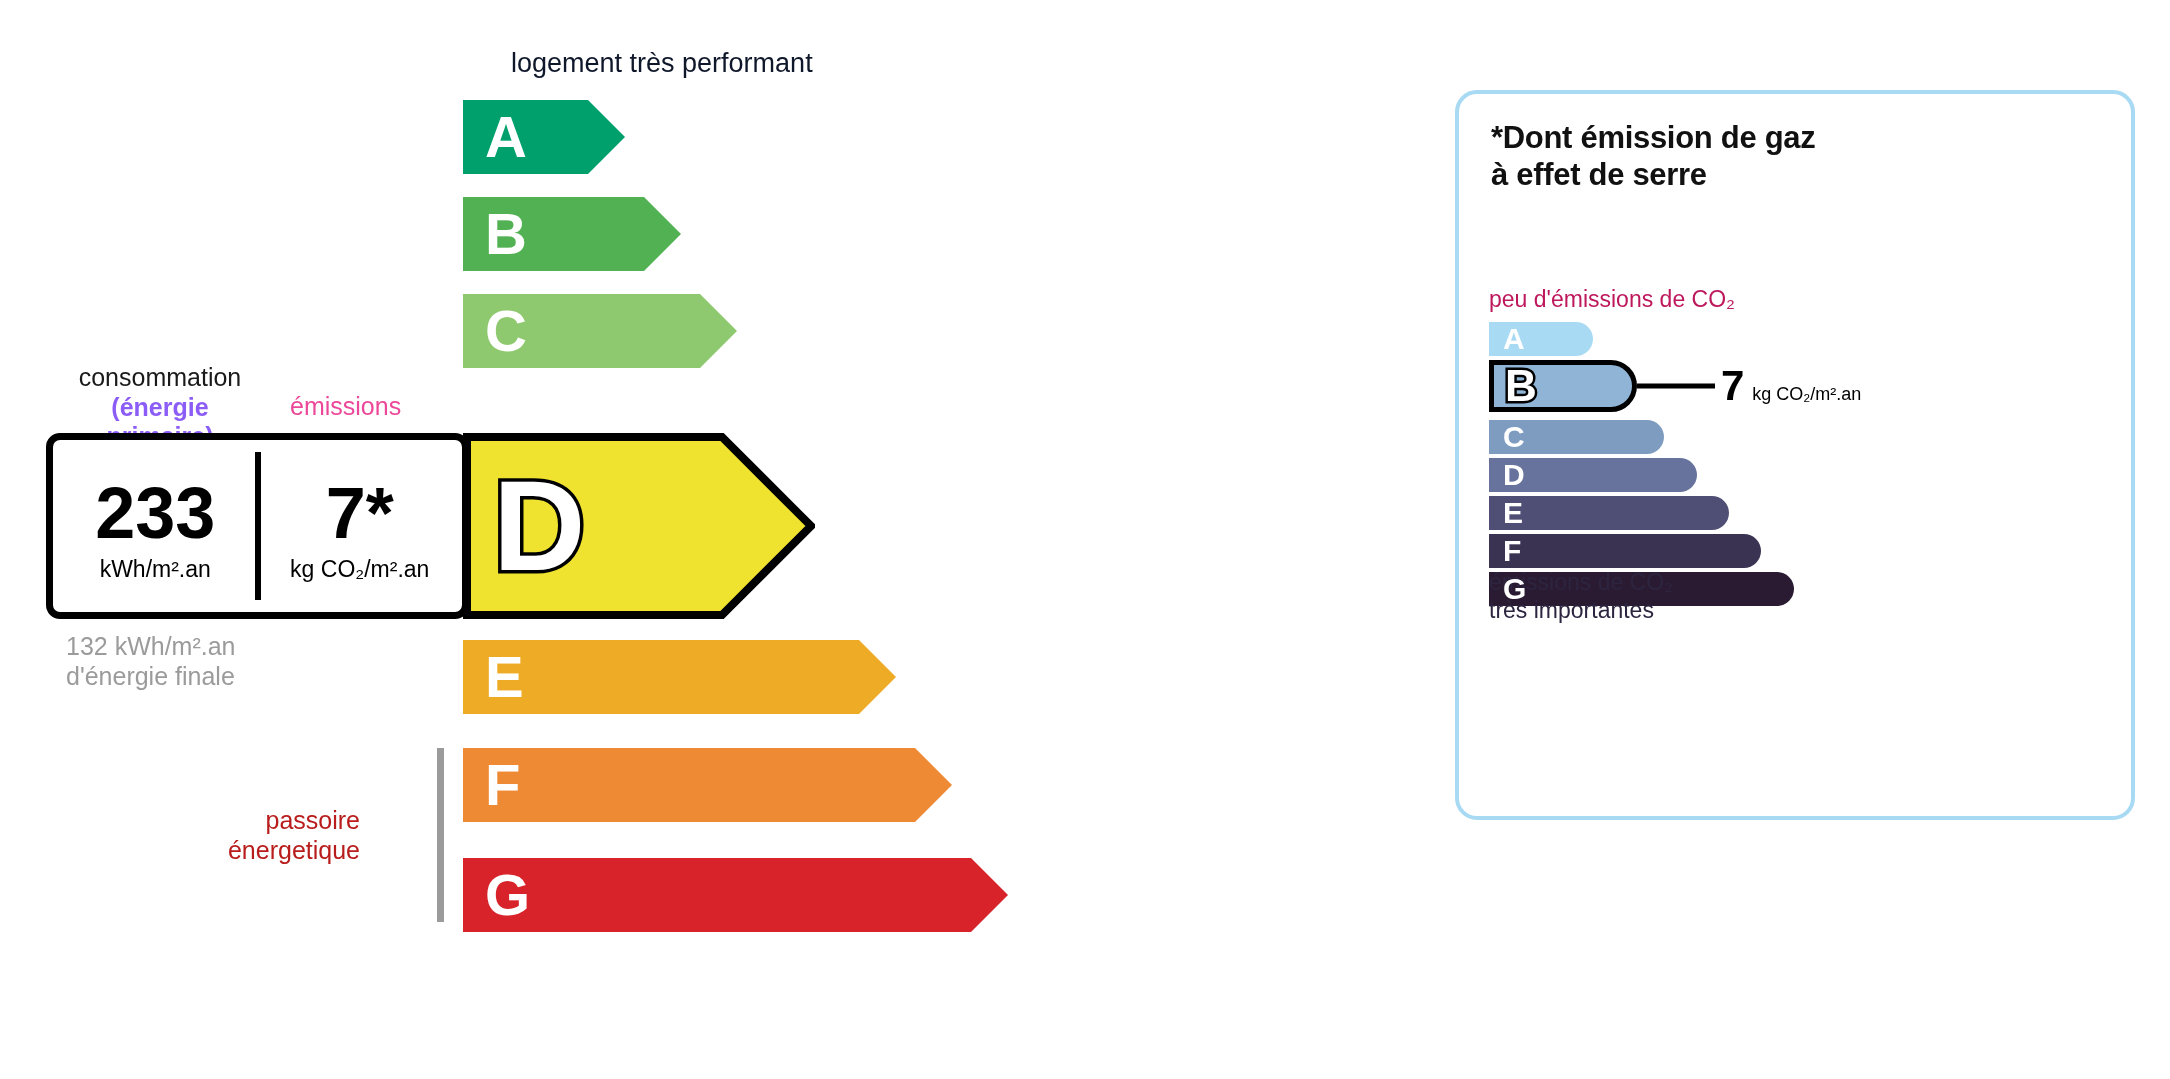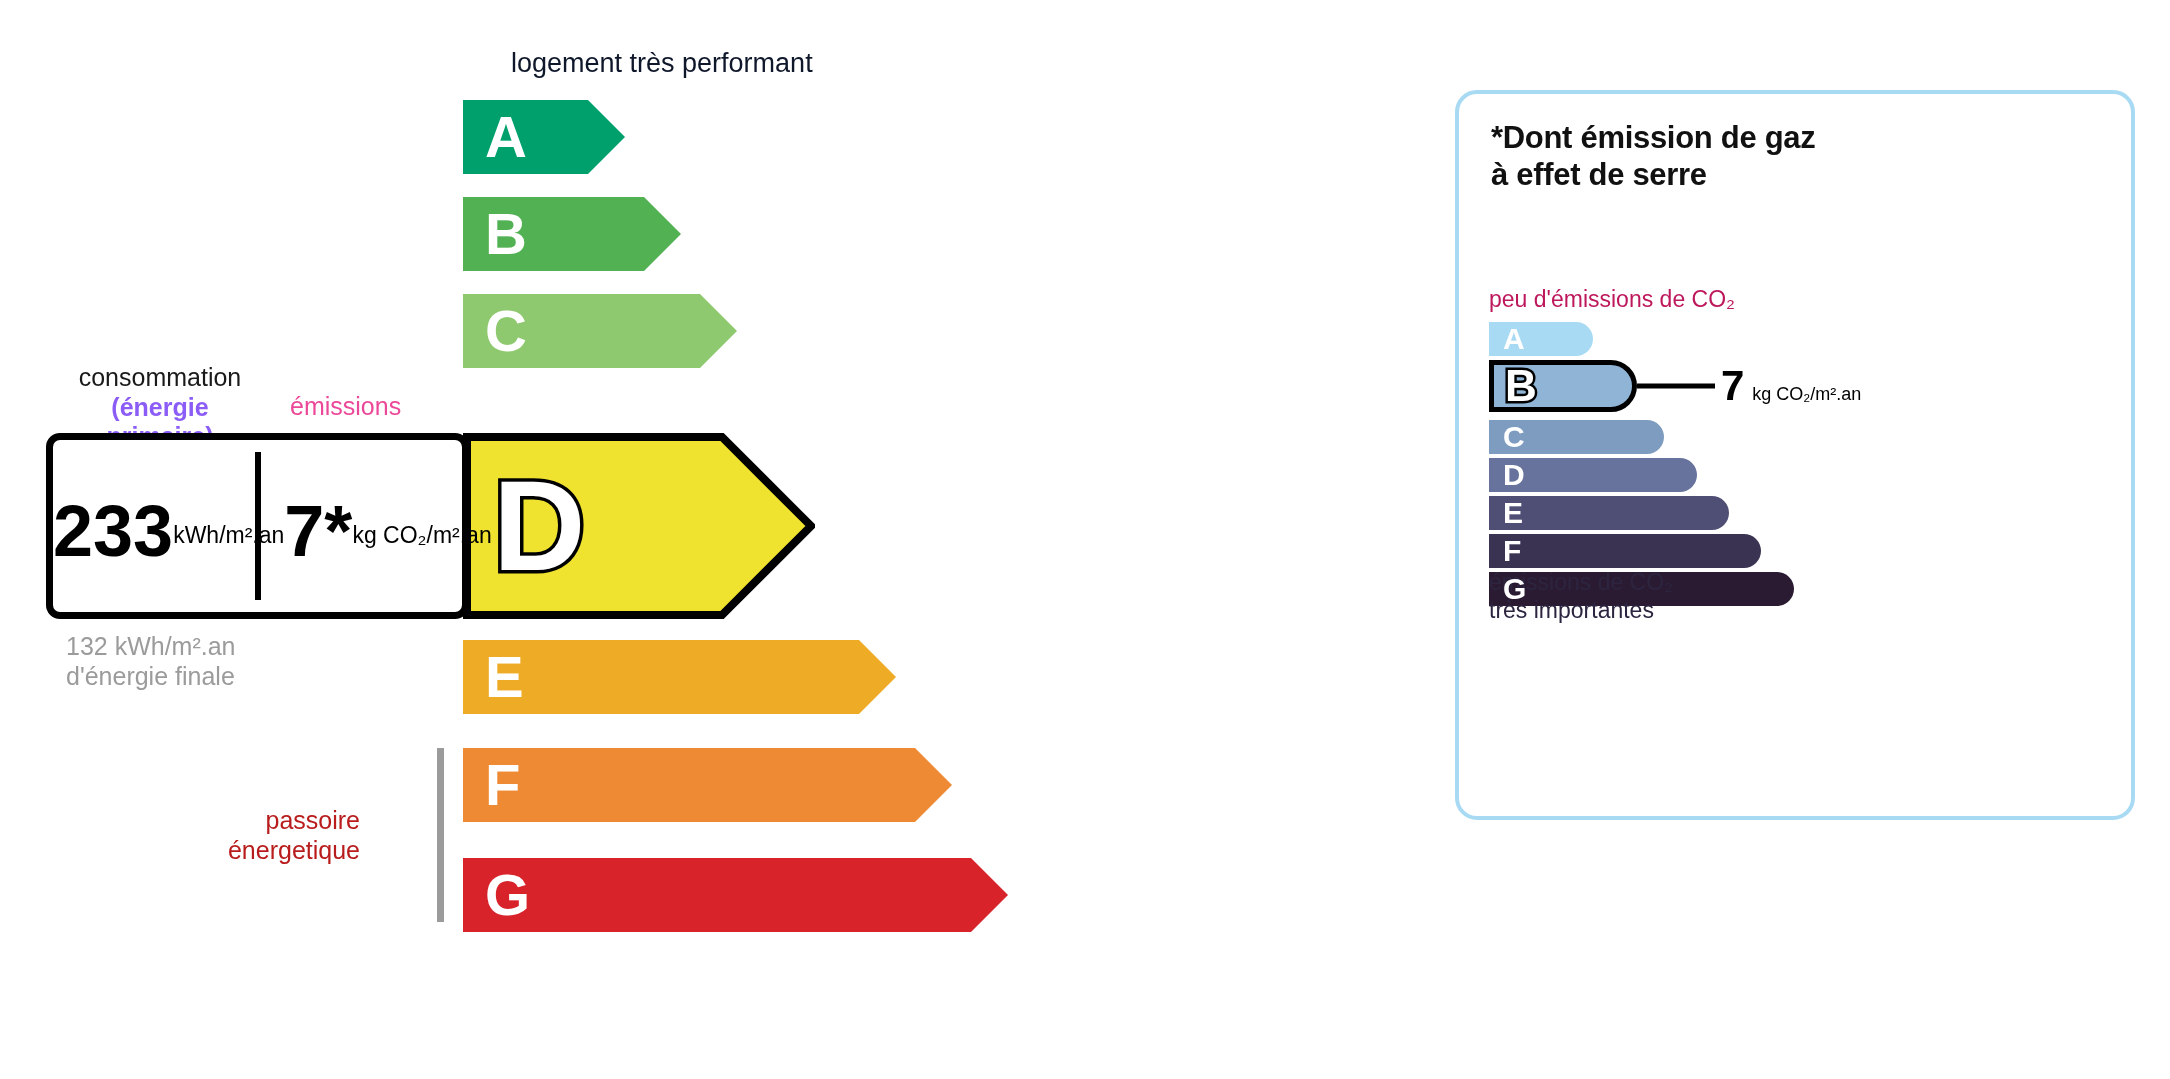--- a/index.html
+++ b/index.html
@@ -109,21 +109,21 @@
     border: 7px solid #000000;
     border-radius: 14px;
     background: #ffffff;
     z-index: 6;
     display: flex;
   }
   #value-box .cell {
     flex: 1 1 0;
     position: relative;
     display: flex;
-    flex-direction: row;
+    flex-direction: column;
     align-items: center;
     justify-content: center;
     padding-top: 10px;
   }
   #value-box .divider {
     position: absolute;
     left: 50%;
     top: 12px; bottom: 12px;
     width: 6px;
     background: #000000;

